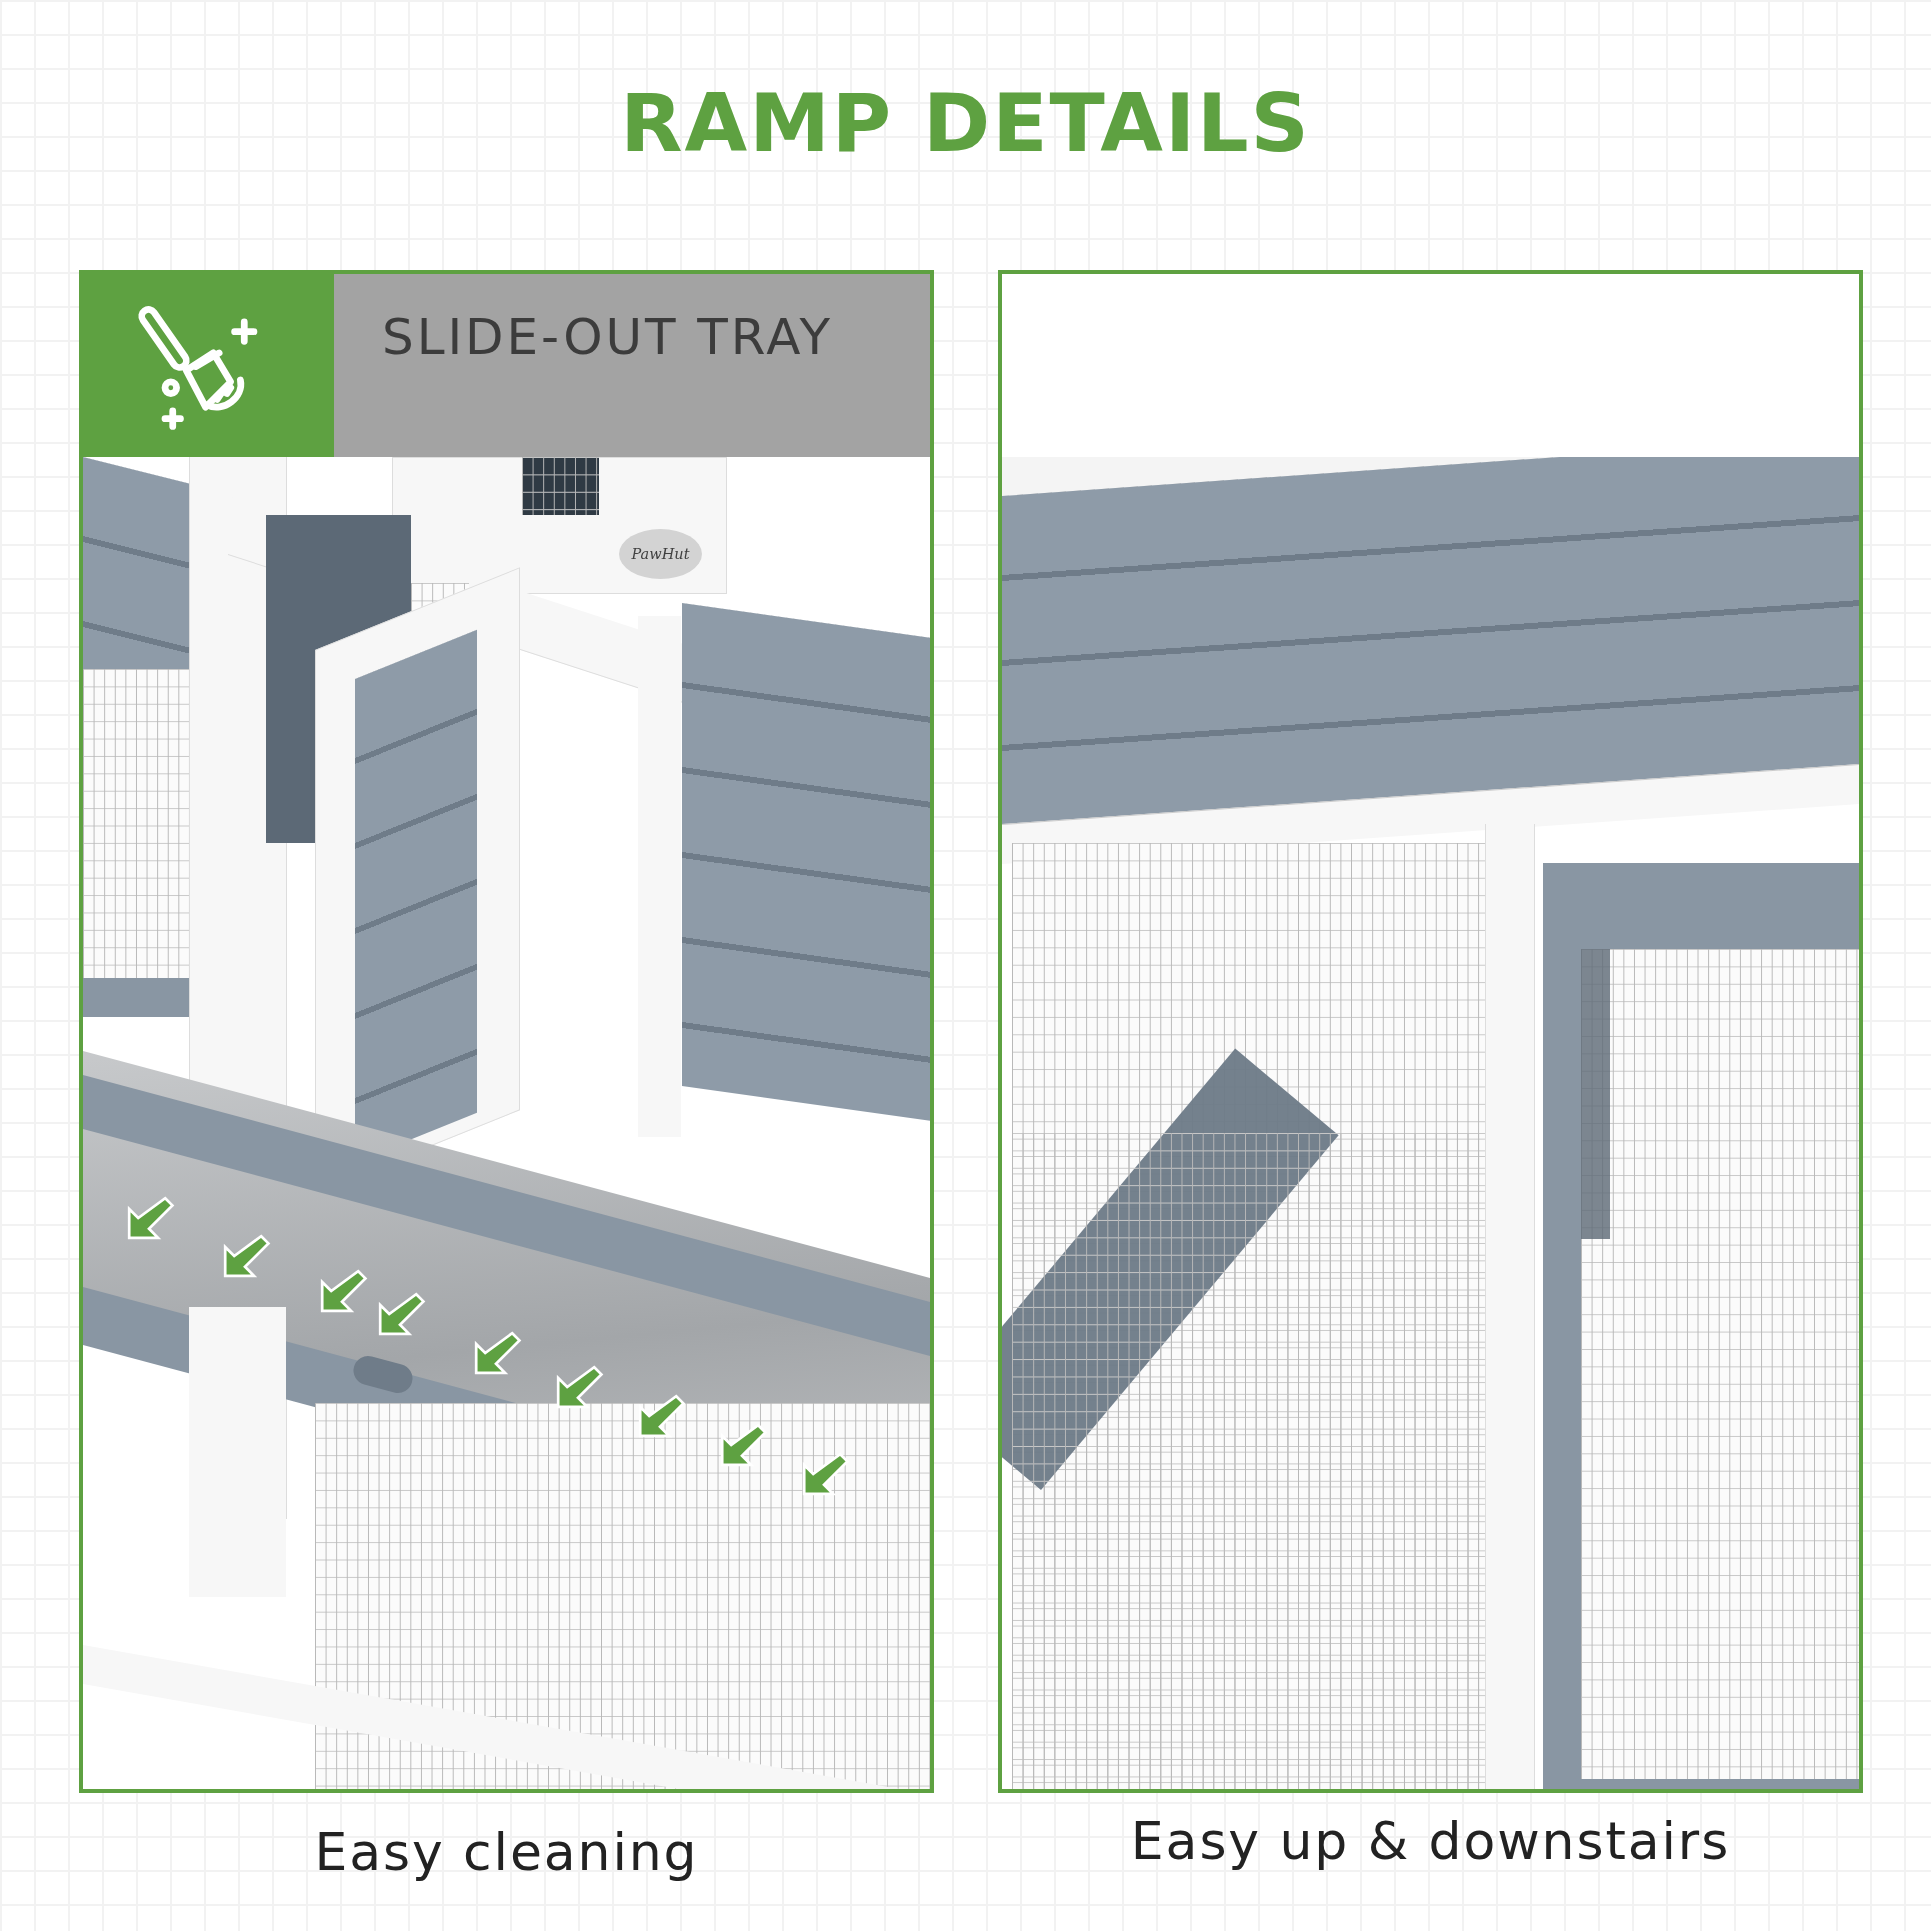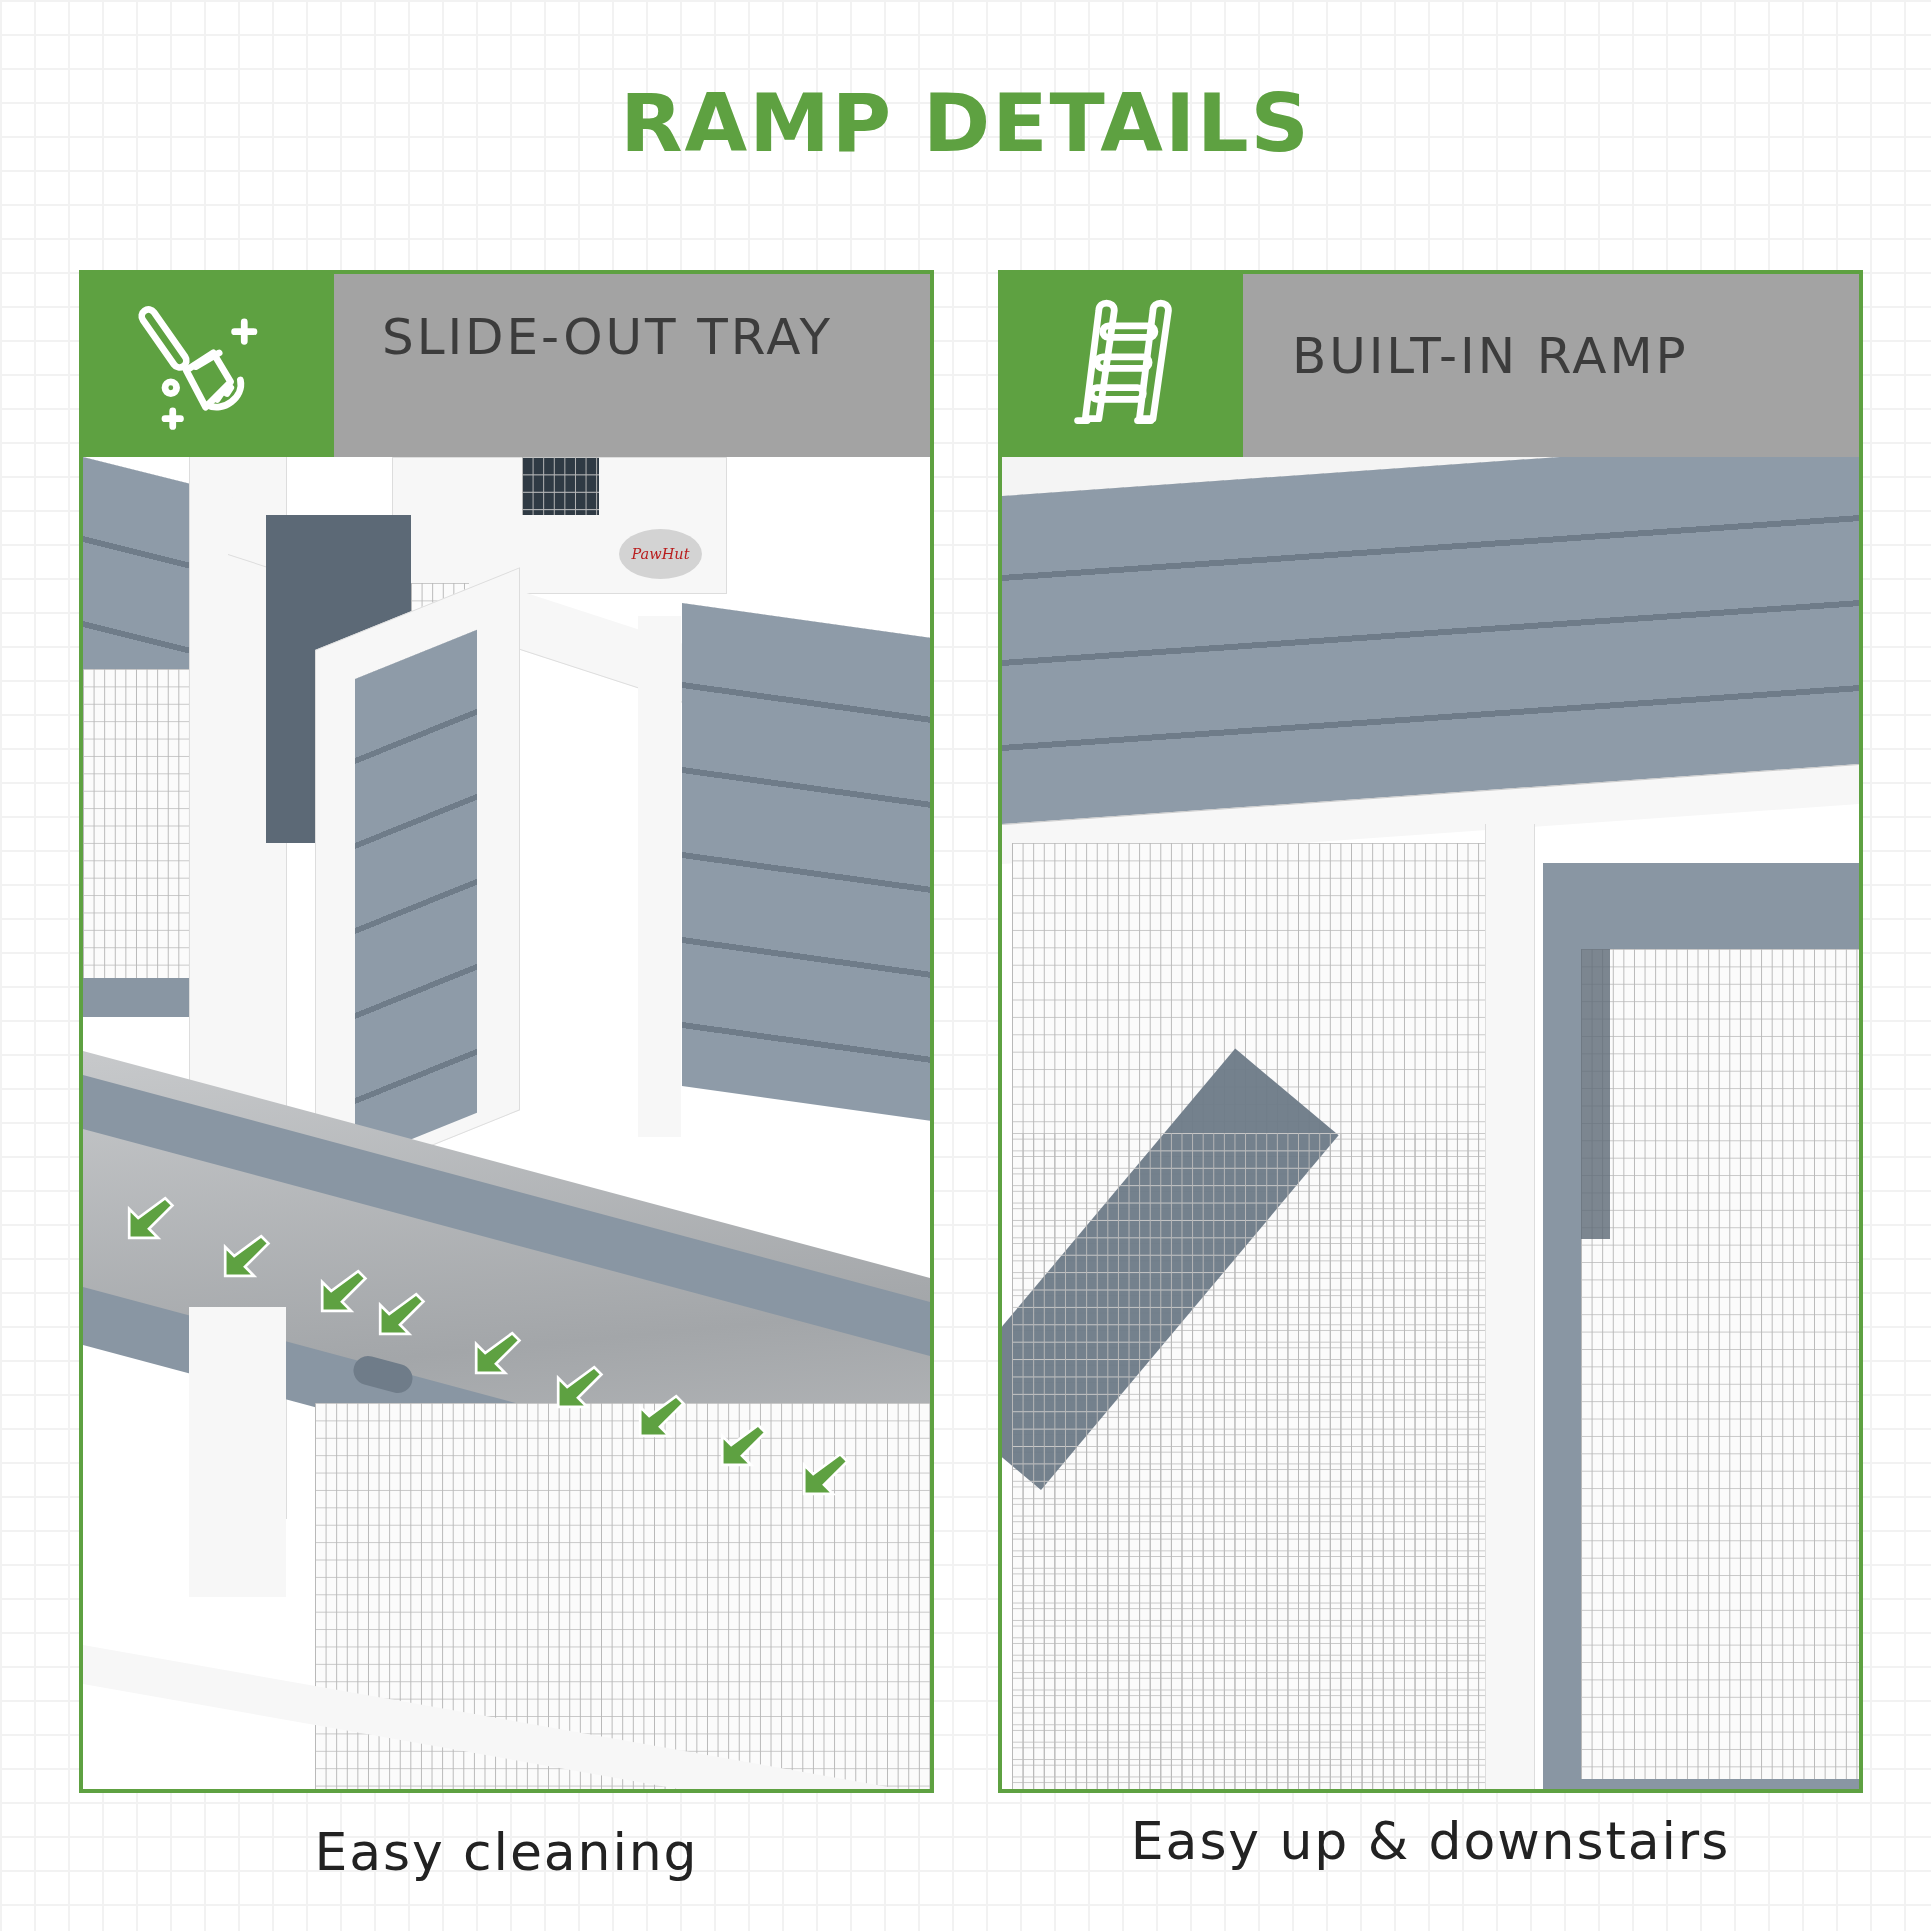--- a/index.html
+++ b/index.html
@@ -56,21 +56,21 @@
     background-size:10.6px 17.4px;
   }
   .plank {
     background: repeating-linear-gradient(to bottom, #8e9ba8 0 79px, #6f7c89 79px 85px);
   }
   .abs { position:absolute; }
   .arrow { position:absolute; width:54px; height:54px; }
   .logo {
     position:absolute; width:83px; height:50px; border-radius:50%;
     background:#d3d3d3; display:flex; align-items:center; justify-content:center;
-    font-family:"DejaVu Serif", serif; font-style:italic; font-size:14.5px; color:#b91c1c;
+    font-family:"DejaVu Serif", serif; font-style:italic; font-size:14.5px; color:#404040;
   }
 </style>
 </head>
 <body>
 
 <div class="title">RAMP DETAILS</div>
 
 <div class="panel left">
   <div class="panel-header">
     <div class="icon-box">
@@ -144,33 +144,20 @@
     <svg class="arrow" style="left:632px;top:961px;" viewBox="0 0 60 60">
         <path d="M48 8 L56 16 L30 42 L40 52 L8 52 L8 20 L18 30 Z" fill="#5ea141" stroke="#fff" stroke-width="3"></path>
       </svg>
     <svg class="arrow" style="left:714px;top:990px;" viewBox="0 0 60 60">
         <path d="M48 8 L56 16 L30 42 L40 52 L8 52 L8 20 L18 30 Z" fill="#5ea141" stroke="#fff" stroke-width="3"></path>
       </svg>
   </div>
 </div>
 
 <div class="panel right">
-  <div class="panel-header">
-    <div class="icon-box">
-      <svg width="126" height="145" viewBox="0 0 130 150" fill="none" stroke="#fff" stroke-width="7" stroke-linecap="round" stroke-linejoin="round">
-        <path d="M40 18 C40 8 56 8 56 18 L40 130 H26 Z"></path>
-        <path d="M96 18 C96 8 112 8 112 18 L96 130 H82 Z"></path>
-        <rect x="44" y="34" width="54" height="12" rx="6"></rect>
-        <rect x="38" y="66" width="54" height="12" rx="6"></rect>
-        <rect x="32" y="98" width="54" height="12" rx="6"></rect>
-        <path d="M18 132 H28 M80 132 H94"></path>
-      </svg>
-    </div>
-    <div class="feature-title">BUILT-IN RAMP</div>
-  </div>
   <div class="scene">
 
     <div class="abs" style="left:0;top:0;width:865px;height:77px;background:#f4f4f4;transform:skewY(-4deg);transform-origin:left bottom;"></div>
     <div class="abs plank" style="left:0;top:39px;width:865px;height:348px;transform:skewY(-4deg);transform-origin:left bottom;"></div>
     <div class="abs white-frame" style="left:0;top:367px;width:865px;height:39px;transform:skewY(-4deg);transform-origin:left bottom;border-top:1px solid #ccc;"></div>
 
     <div class="abs mesh" style="left:9.7px;top:386px;width:473px;height:966px;"></div>
 
     <div class="abs white-frame" style="left:483px;top:367px;width:48px;height:985px;border-left:1px solid #ddd;border-right:1px solid #ddd;"></div>
 

